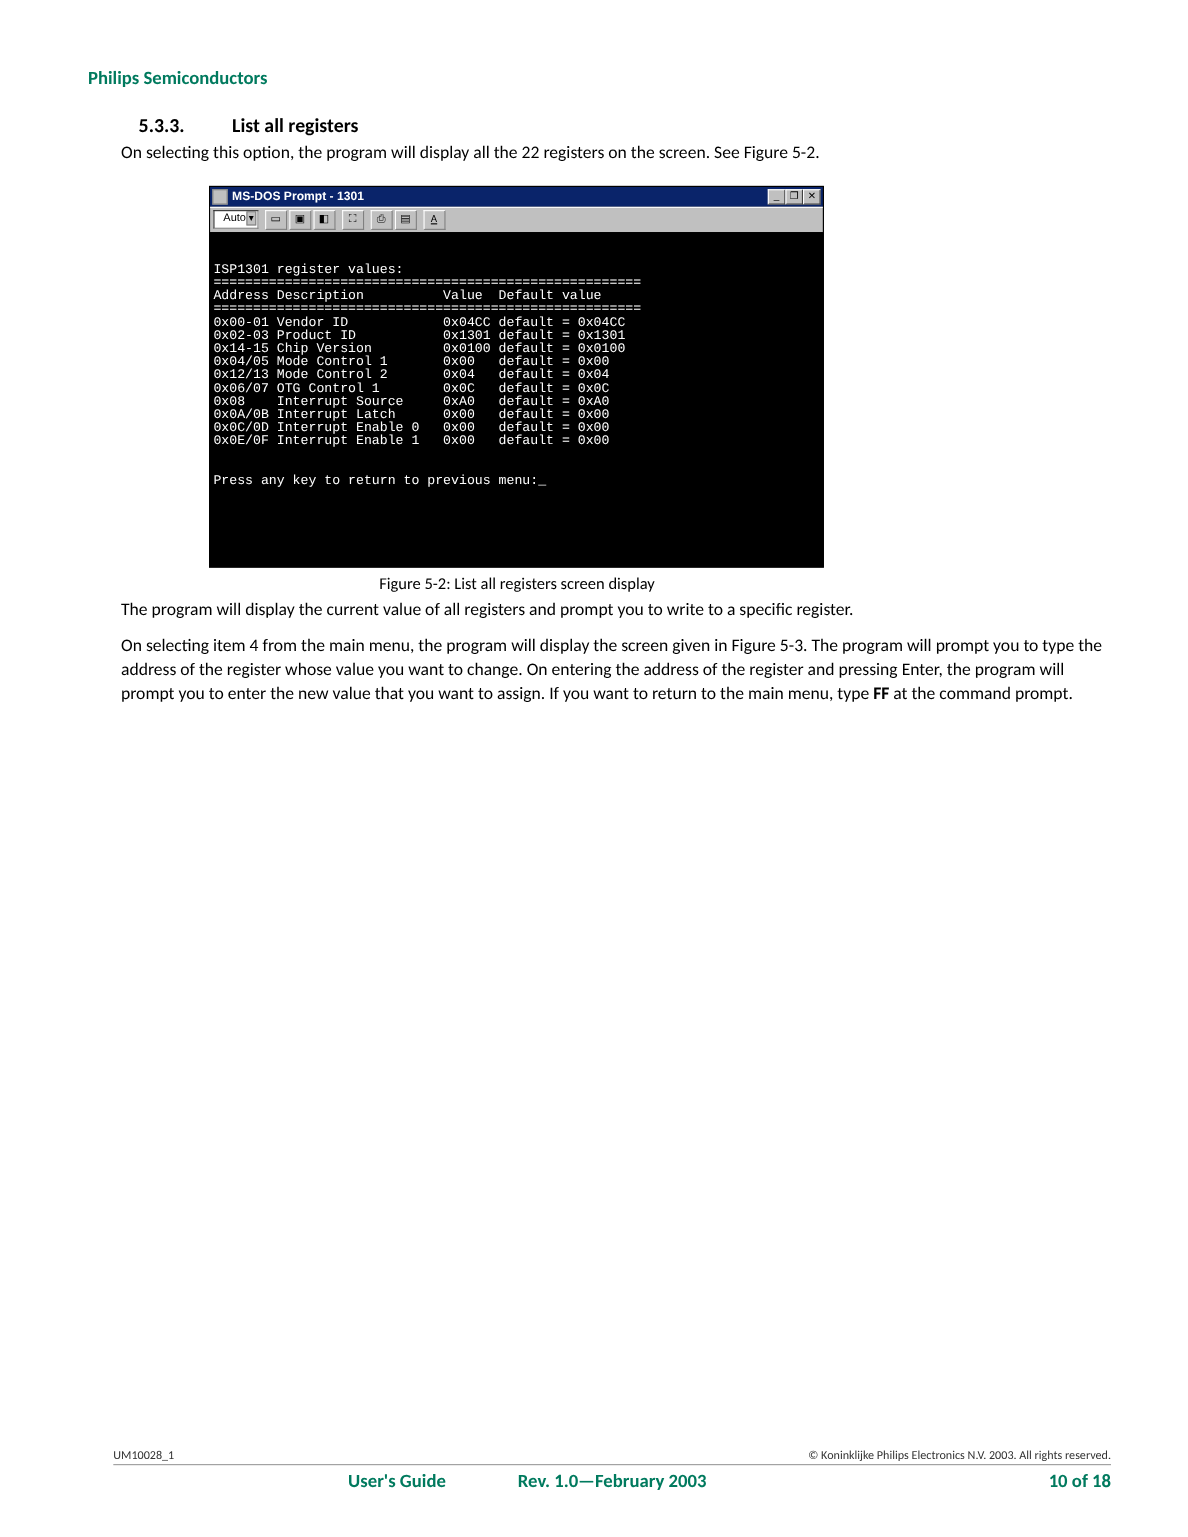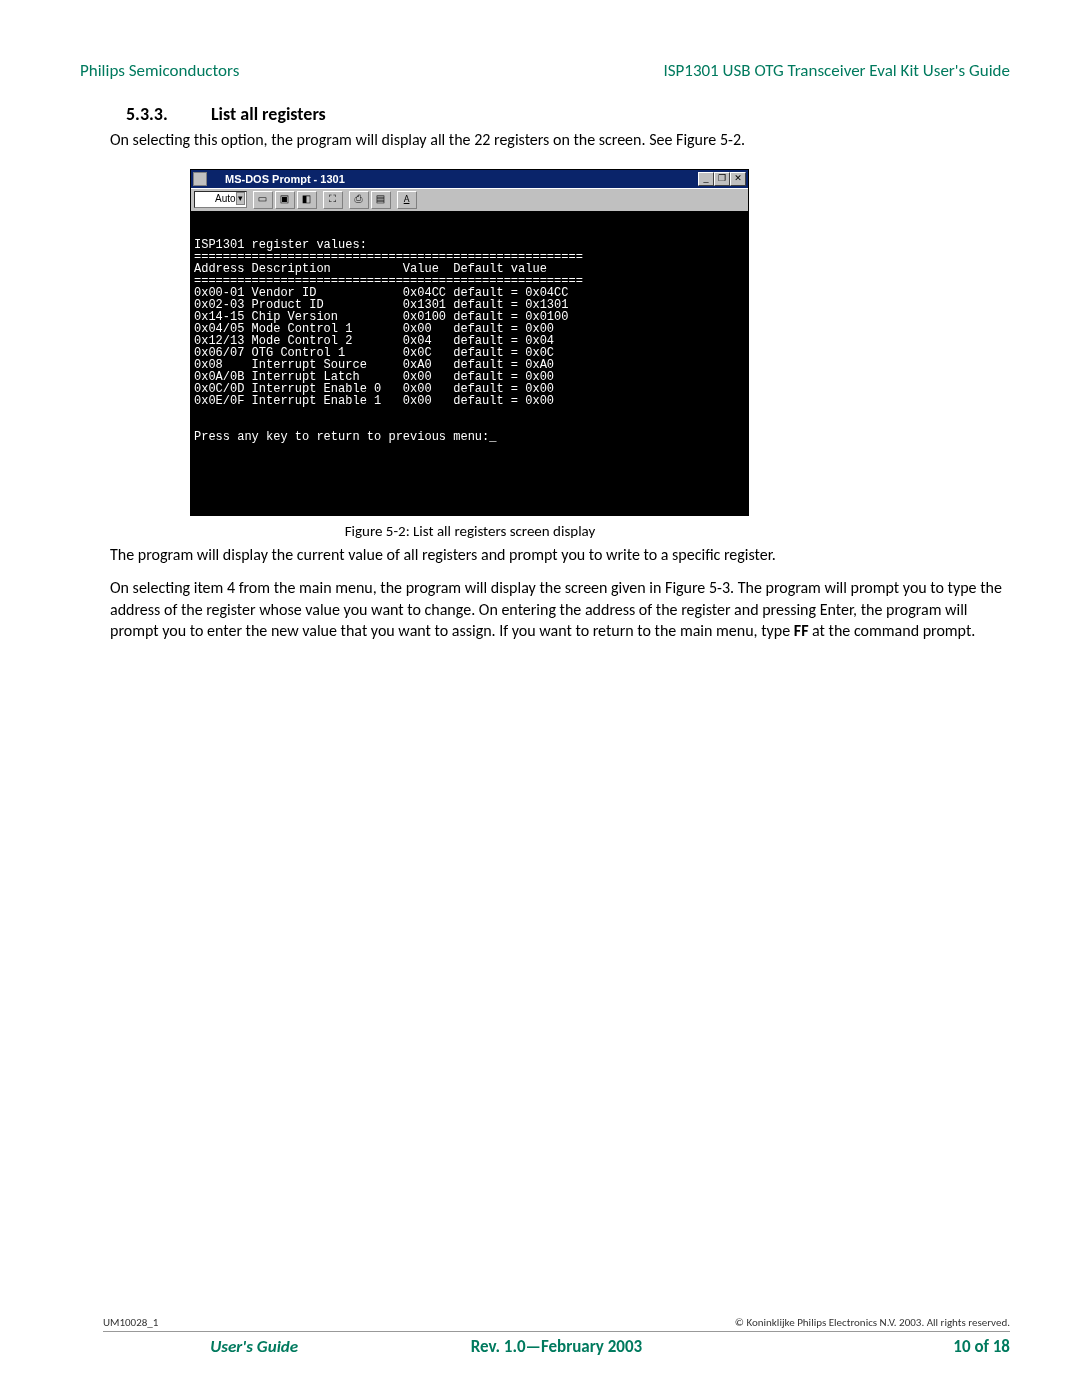--- a/index.html
+++ b/index.html
@@ -15,21 +15,21 @@
   }
   .page {
     padding: 60px 70px 40px 80px;
     box-sizing: border-box;
     height: 100%;
     position: relative;
   }
   .header {
     display: flex;
     justify-content: space-between;
-    font-weight: normal;
+    font-weight: bold;
     color: #007a5e;
     font-size: 17px;
     margin-bottom: 22px;
   }
   .section-row {
     display: flex;
     margin-left: 46px;
     margin-top: 8px;
   }
   .section-num {
@@ -60,21 +60,21 @@
     background: linear-gradient(#0a246a, #0a246a);
     color: #fff;
     font-family: Tahoma, Arial, sans-serif;
     font-size: 11px;
     height: 18px;
     display: flex;
     align-items: center;
     justify-content: space-between;
     padding: 0 2px;
   }
-  .titlebar-left { display:flex; align-items:center; gap:18px; }
+  .titlebar-left { display:flex; align-items:center; gap:4px; }
   .title-icon { width:12px; height:12px; background:#c0c0c0; display:inline-block; border:1px solid #808080;}
   .title-text { font-weight: bold; }
   .title-buttons { display:flex; gap:0;}
   .title-btn {
     width: 14px; height: 12px; background:#c0c0c0; border:1px solid #fff;
     border-right-color:#404040; border-bottom-color:#404040;
     font-size:9px; text-align:center; line-height:10px; color:#000;
   }
   .toolbar {
     background: #c0c0c0;
@@ -83,21 +83,21 @@
     align-items: center;
     padding: 1px 3px;
     gap: 2px;
     border-top:1px solid #fff;
   }
   .tb-select {
     font-family: "MS Sans Serif", Arial, sans-serif;
     font-size: 10px;
     background:#fff;
     border:1px inset #808080;
-    padding: 0 10px 0 20px;
+    padding: 0 10px 0 8px;
     height: 15px;
     line-height:13px;
     position:relative;
   }
   .tb-select::after{
     content:"▾"; position:absolute; right:1px; top:0; font-size:9px;
     background:#c0c0c0; border:1px solid #808080; padding:0 1px; line-height:11px;
   }
   .tb-btn {
     width: 18px; height: 16px; background:#c0c0c0;
@@ -136,32 +136,31 @@
     border-bottom: 1px solid #999;
     padding-bottom: 2px;
   }
   .footer-bottom {
     display: flex;
     font-weight: bold;
     color: #007a5e;
     font-size: 17px;
     margin-top: 4px;
   }
-  .footer-bottom .left{ flex:1; text-align:center;font-style:italic;}
+  .footer-bottom .left{ flex:1; text-align:right;}
   .footer-bottom .center{ flex:1; text-align:center;}
   .footer-bottom .right{ flex:1; text-align:right;}
 </style>
 </head>
 <body>
 
 <div class="page">
 
   <div class="header">
     <span>Philips Semiconductors</span>
-    <span>ISP1301 USB OTG Transceiver Eval Kit User's Guide</span>
   </div>
 
   <div class="section-row">
     <span class="section-num">5.3.3.</span>
     <span class="section-title">List all registers</span>
   </div>
   <div class="body-text">On selecting this option, the program will display all the 22 registers on the screen. See Figure 5-2.</div>
 
   <div class="figure-wrap">
     <div class="dos-window">

